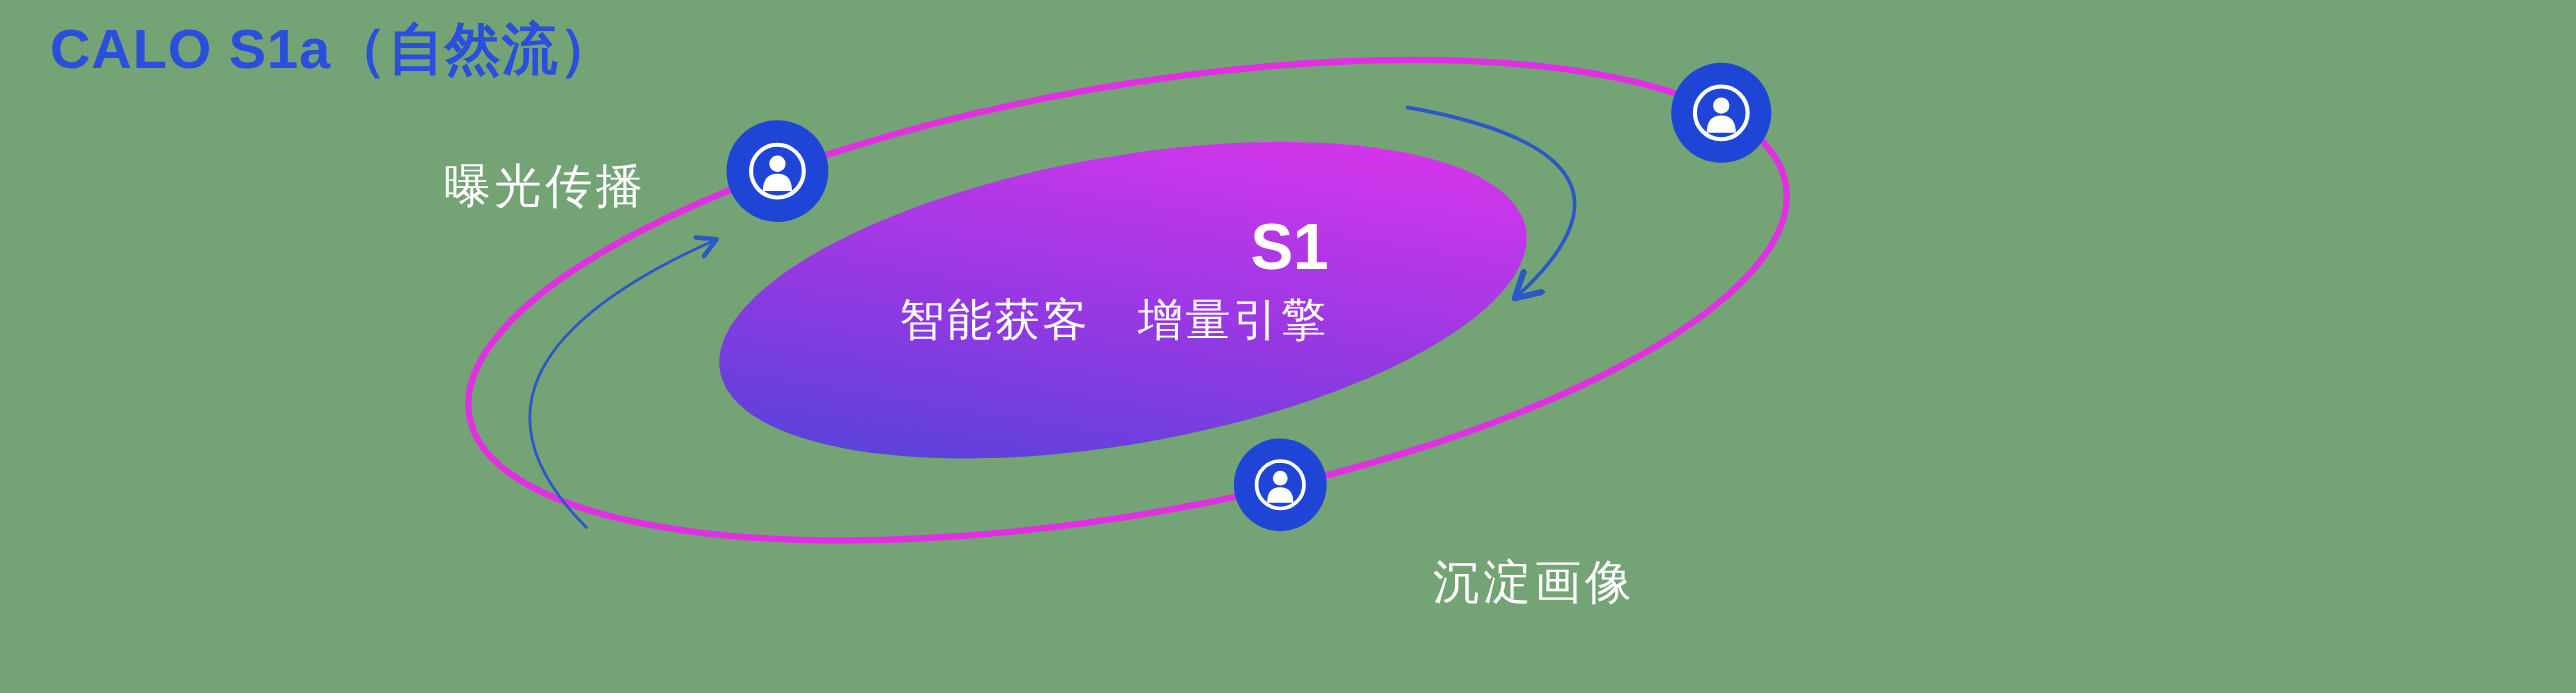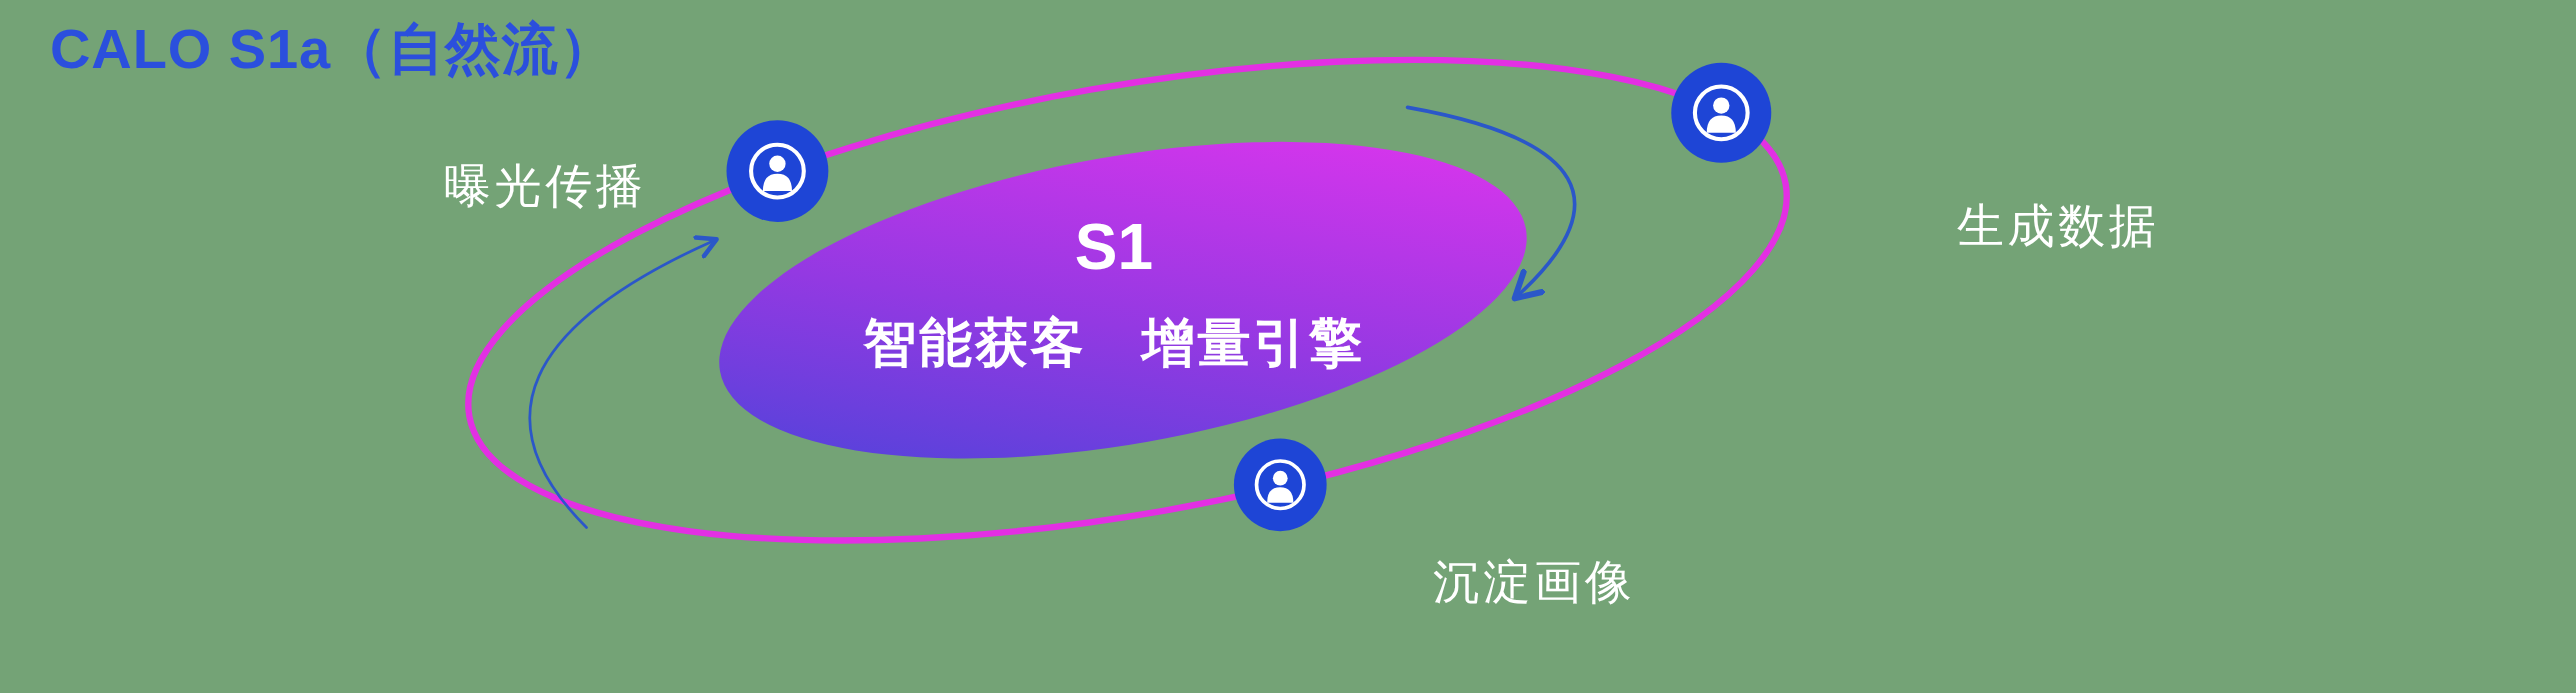--- a/index.html
+++ b/index.html
@@ -38,34 +38,34 @@
     color:var(--text-white);
     letter-spacing:3.6px;
     white-space:nowrap;
     line-height:1.1;
   }
   .center-text{
     position:absolute;
     left:1114px;
     top:211px;
     transform:translateX(-50%);
-    text-align:center;
+    text-align:right;
     color:var(--text-white);
     white-space:nowrap;
   }
   .center-title{
     font-size:64px;
     font-weight:600;
     line-height:1.15;
   }
   .center-subtitle{
-    font-size:53px;
-    font-weight:700;
+    font-size:45px;
+    font-weight:400;
     letter-spacing:2.7px;
-    margin-top:23px;
+    margin-top:5px;
   }
 </style>
 </head>
 <body style="background: rgb(116, 163, 118);">
 
 <div class="stage">
 
   <svg class="diagram" viewBox="0 0 2833 763" aria-hidden="true">
     <defs>
       <linearGradient id="coreGrad" x1="0" y1="1" x2="1" y2="0">
@@ -107,18 +107,17 @@
   </svg>
 
   <div class="center-text">
     <div class="center-title">S1</div>
     <div class="center-subtitle">智能获客　增量引擎</div>
   </div>
 
   <div class="title" style="left:50px;top:18px">CALO S1a（自然流）</div>
   <div class="subtitle" style="left:444px;top:160px">曝光传播</div>
 
-  <div class="subtitle" style="left:1957px;top:200px">生成数据</div>
 
   <div class="subtitle" style="left:1433px;top:556px">沉淀画像</div>
 
 </div>
 
 
 </body></html>

